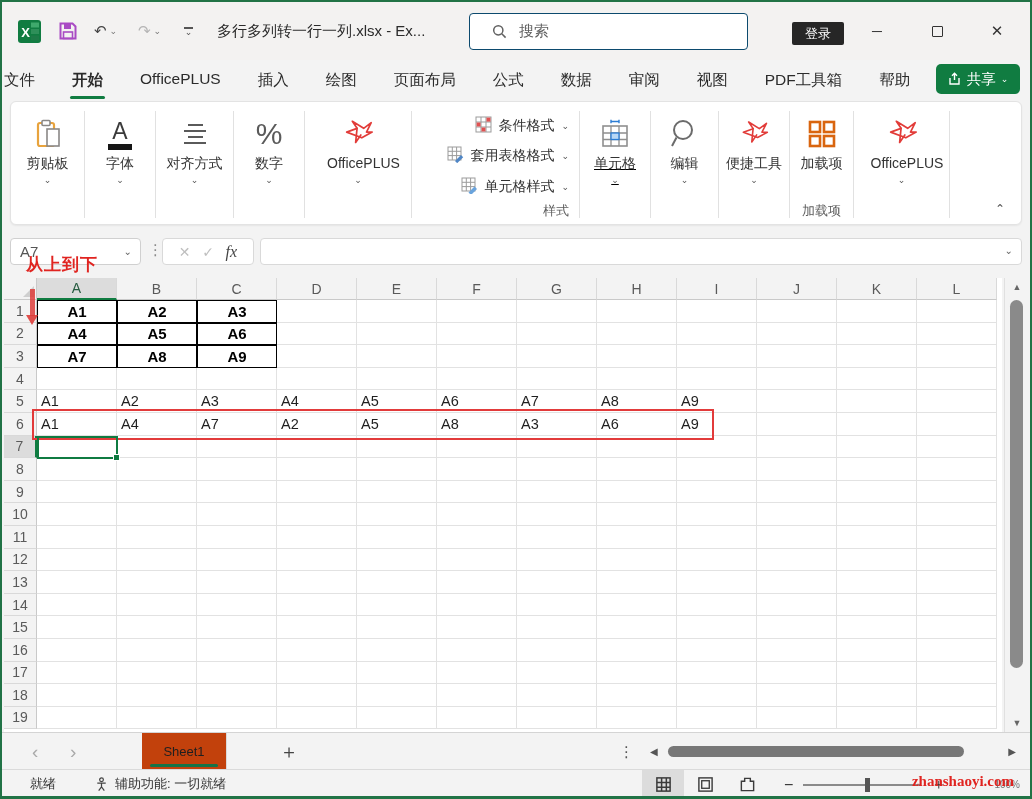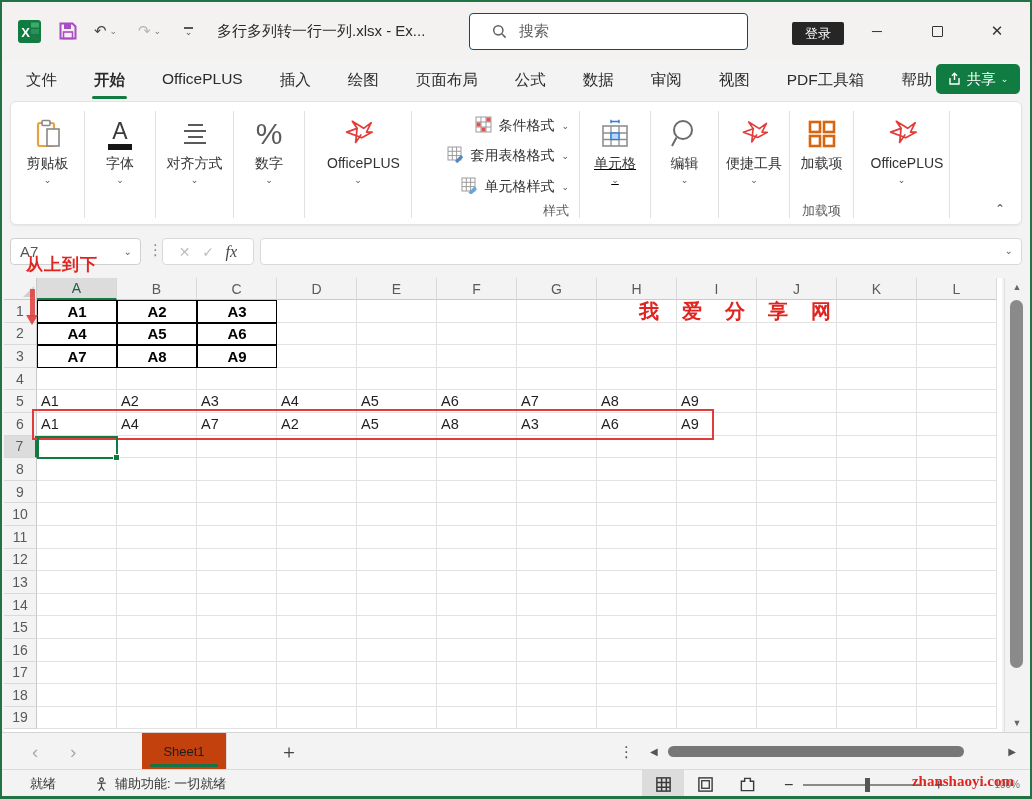--- a/index.html
+++ b/index.html
@@ -31,21 +31,21 @@
                 border-radius:2px; }
   .win-ctl { position:absolute; top:0; width:46px; height:58px; display:flex; align-items:center;
              justify-content:center; color:#333; }
   #btn-min { left:852px; font-size:14px; }
   #btn-max { left:912px; }
   #btn-max .box { width:11px; height:11px; border:1.4px solid #333; border-radius:1px; }
   #btn-close { left:972px; font-size:15px; }
 
   
   #tabrow { position:absolute; left:0; top:58px; width:876px; height:41px; display:flex;
-            align-items:center; padding-left:22px; }
+            align-items:center; }
   .rtab { position:relative; font-size:15.5px; color:#2b2b2b; margin-right:33px; padding:4px 2px;
           white-space:nowrap; }
   .rtab.active { font-weight:bold; }
   .rtab.active::after { content:""; position:absolute; left:0; right:0; bottom:-4px; height:3px;
           background:#107c41; border-radius:2px; }
   #share-btn { position:absolute; left:934px; top:4px; width:84px; height:30px; background:#107c41;
           border-radius:5px; color:#fff; display:flex; align-items:center; justify-content:center;
           gap:5px; font-size:14.5px; }
   #share-btn .chev { font-size:9px; }
 
@@ -398,21 +398,20 @@
               <path d="M6 16 L17 12 L12 4.5 L24 12 L32 6 L27 16 L33 16 L22 22 Z"></path>
               <path d="M17 12 L15.5 27 L21 19"></path>
             </svg>
           </div>
           <div class="glabel">OfficePLUS</div>
           <div class="gchev">⌄</div>
         </div>
         <div class="vsep"></div>
       </div>
     <div id="ribbon-collapse">⌃</div>
-    <div id="wm-ribbon">我 爱 分 享 网</div>
   </div>
 
   <div id="formula-row">
     <div id="name-box">
       <span class="val">A7</span>
       <span class="chev">⌄</span>
     </div>
     <div id="fb-dots">⋮</div>
     <div id="fx-box">
       <span class="x">✕</span>

